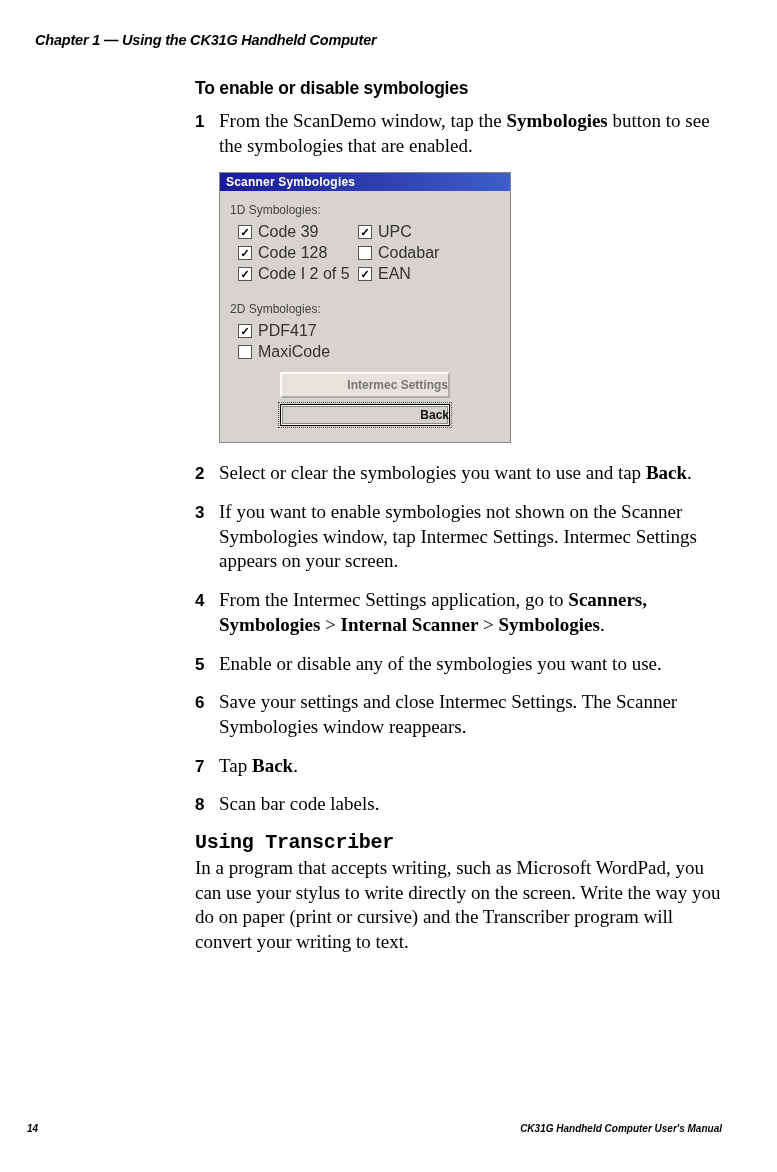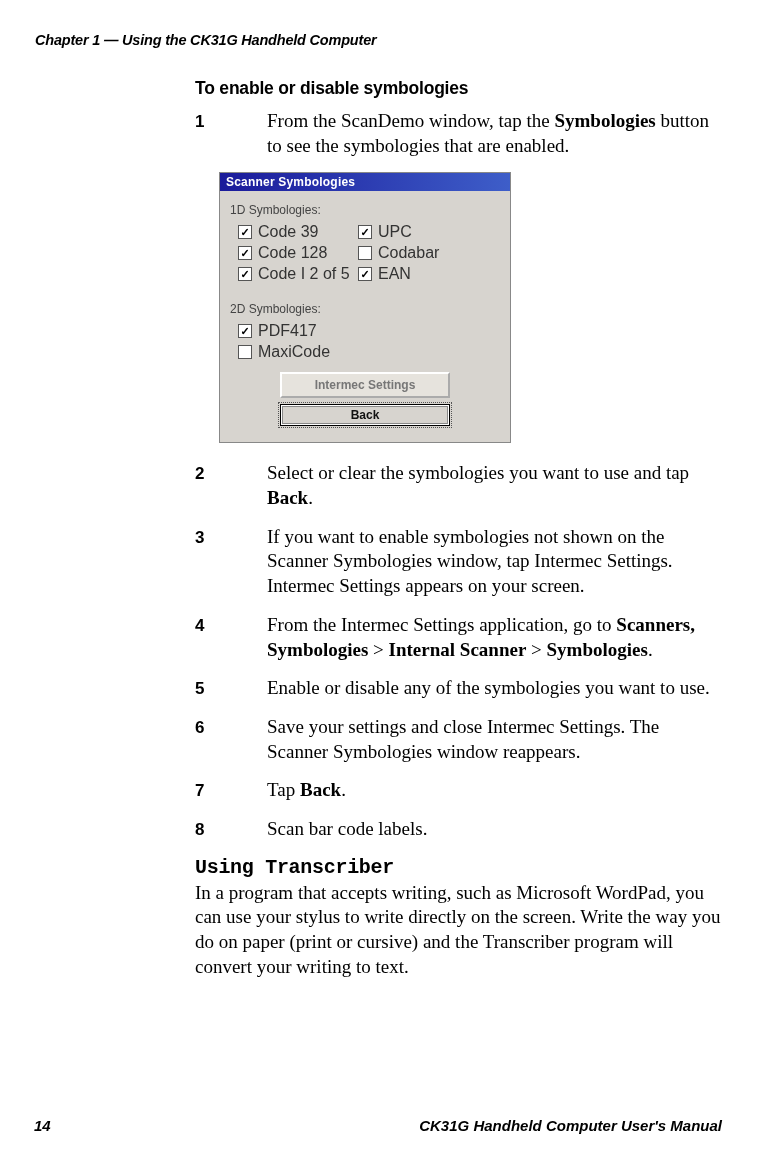--- a/index.html
+++ b/index.html
@@ -44,21 +44,20 @@
   .step .num {
     font-family: Arial, Helvetica, sans-serif;
     font-weight: bold;
     font-size: 17px;
     width: 24px;
     flex-shrink: 0;
     padding-top: 2px;
   }
   .step .body {
     flex: 1;
-    margin-left: 48px;
   }
   .bold { font-weight: bold; }
   .screenshot {
     width: 292px;
     border: 1px solid #888;
     background: #d7d4cf;
     margin-left: 24px;
     margin-bottom: 18px;
     font-family: Tahoma, Verdana, Arial, sans-serif;
   }
@@ -117,21 +116,21 @@
   .gap { height: 14px; }
   .btn {
     display: block;
     margin: 8px auto 0 auto;
     background: #e6e3dd;
     border: 2px outset #fff;
     font-family: Tahoma, Verdana, Arial, sans-serif;
     font-weight: bold;
     font-size: 12px;
     color: #555;
-    text-align: center;
+    text-align: right;
     padding: 4px 0;
   }
   .btn.intermec { width: 170px; color: #777; }
   .btn.back {
     width: 170px;
     color: #111;
     border: 1px solid #000;
     box-shadow: inset 0 0 0 1px #fff, inset 0 0 0 2px #888;
     padding: 3px 0;
     margin-top: 6px;
@@ -154,28 +153,28 @@
     margin-bottom: 2px;
     letter-spacing: -0.3px;
   }
   .body-para {
     font-size: 19px;
     line-height: 1.3;
   }
   .footer {
     position: absolute;
     bottom: 38px;
-    left: 34px;
+    left: 27px;
     right: 55px;
     display: flex;
     justify-content: space-between;
     font-family: Arial, Helvetica, sans-serif;
     font-weight: bold;
     font-style: italic;
-    font-size: 15px;
+    font-size: 10px;
   }
 </style>
 </head>
 <body>
 
 <div class="page">
   <div class="chapter-header">Chapter 1 — Using the CK31G Handheld Computer</div>
 
   <div class="content">
 

